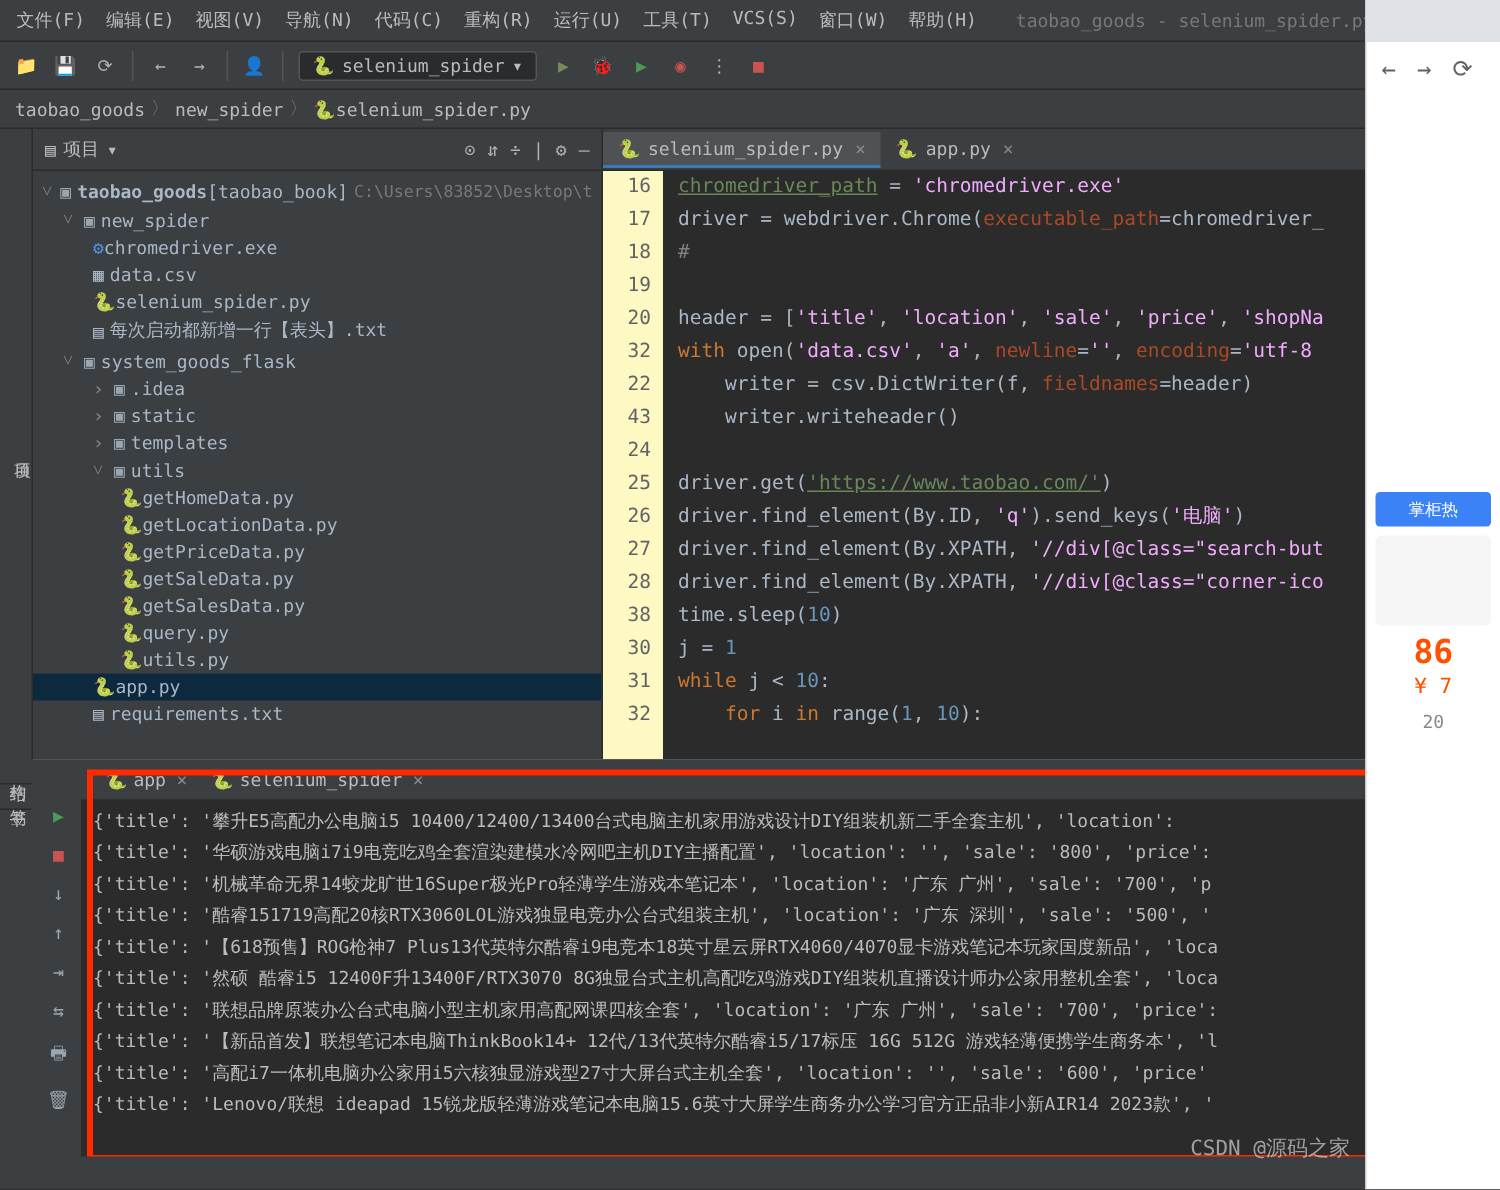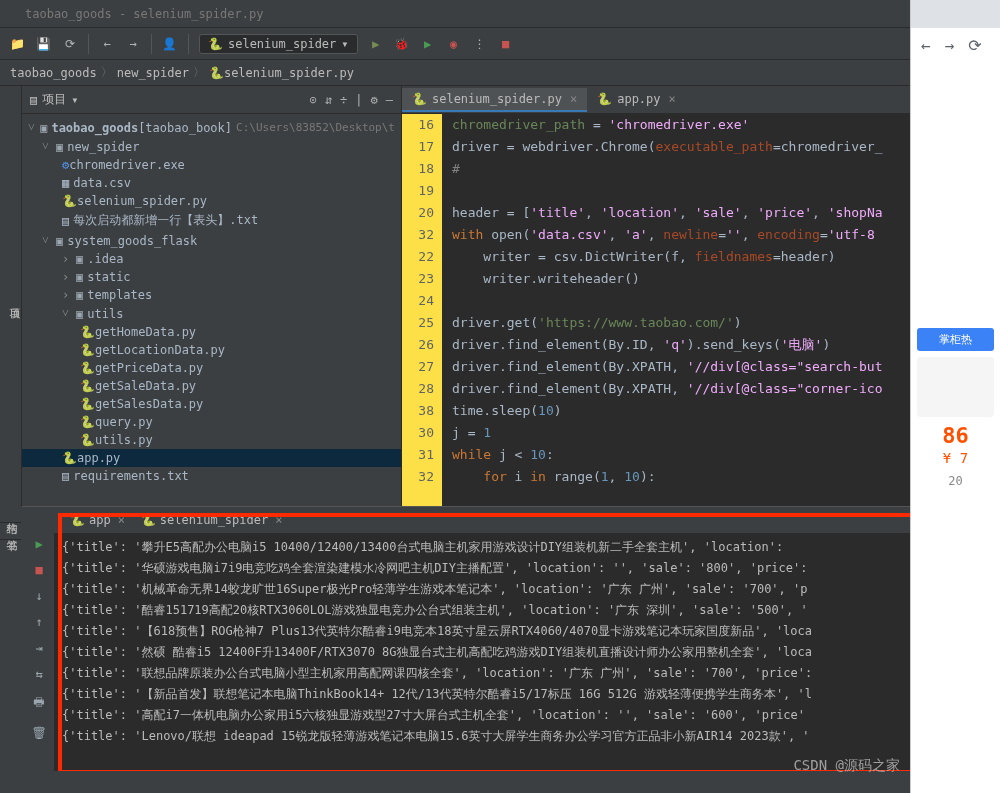--- a/index.html
+++ b/index.html
@@ -31,25 +31,25 @@
 .indent-1 { padding-left: 20px; }
 .indent-2 { padding-left: 40px; }
 .indent-3 { padding-left: 58px; }
 .tree-path { color: #787878; margin-left: 4px; font-size: 11px; }
 .editor-area { flex: 1; background: #2b2b2b; display: flex; flex-direction: column; }
 .editor-tabs { height: 28px; background: #3c3f41; display: flex; align-items: center; border-bottom: 1px solid #2b2b2b; }
 .editor-tab { padding: 4px 10px; display: flex; align-items: center; gap: 5px; color: #bbbbbb; border-bottom: 2px solid transparent; cursor: pointer; }
 .editor-tab.active { background: #4e5254; border-bottom-color: #3a7ab4; }
 .close-x { color: #888; margin-left: 3px; }
 .code-area { flex: 1; display: flex; overflow: hidden; font-family: Consolas, monospace; font-size: 13px; line-height: 22px; }
-.gutter { width: 40px; background: #fde047; text-align: right; padding: 0 8px 0 0; color: #606366; }
+.gutter { width: 40px; background: #fef9c3; text-align: right; padding: 0 8px 0 0; color: #606366; }
 .code-content { flex: 1; padding-left: 10px; white-space: pre; color: #a9b7c6; }
 .kw { color: #cc7832; }
 .str { color: #f0abfc; }
-.str-u { color: #6a8759; }
+.str-u { color: #6a8759; text-decoration: underline; }
 .param { color: #aa4926; }
 .num { color: #6897bb; }
 .comment { color: #808080; }
 .run-panel { height: 280px; background: #2b2b2b; border-top: 1px solid #555; display: flex; position: relative; }
 .run-left { width: 24px; background: #3c3f41; }
 .run-left-label { writing-mode: vertical-rl; padding: 8px 3px; color: #bbbbbb; font-size: 11px; }
 .run-gutter { width: 30px; background: #3c3f41; display: flex; flex-direction: column; align-items: center; padding-top: 30px; gap: 12px; color: #9aa7b0; }
 .run-main { flex: 1; display: flex; flex-direction: column; }
 .run-tabs { height: 26px; display: flex; align-items: center; background: #3c3f41; padding: 0 8px; }
 .run-tab { padding: 3px 8px; display: flex; align-items: center; gap: 4px; color: #bbbbbb; cursor: pointer; }
@@ -65,20 +65,33 @@
 .yen { color: #ff5000; font-size: 14px; }
 .watermark { position: absolute; bottom: 18px; right: 100px; color: #d0d0d0; font-size: 14px; opacity: 0.7; }
 .bottom-strip { position: absolute; bottom: 0; left: 0; right: 90px; height: 22px; background: #3c3f41; }
 .left-tabs { position: absolute; left: 0; top: 506px; width: 22px; background: #3c3f41; }
 .vtab { writing-mode: vertical-rl; padding: 8px 3px; color: #bbbbbb; font-size: 11px; border-bottom: 1px solid #2b2b2b; }
 </style>
 </head>
 <body>
 
 <div class="title-bar">
+  <div class="menu-bar">
+    <span class="menu-item">文件(F)</span>
+    <span class="menu-item">编辑(E)</span>
+    <span class="menu-item">视图(V)</span>
+    <span class="menu-item">导航(N)</span>
+    <span class="menu-item">代码(C)</span>
+    <span class="menu-item">重构(R)</span>
+    <span class="menu-item">运行(U)</span>
+    <span class="menu-item">工具(T)</span>
+    <span class="menu-item">VCS(S)</span>
+    <span class="menu-item">窗口(W)</span>
+    <span class="menu-item">帮助(H)</span>
+  </div>
   <span class="window-title">taobao_goods - selenium_spider.py</span>
 </div>
 
 <div class="toolbar">
   <span class="tb-icon">📁</span>
   <span class="tb-icon">💾</span>
   <span class="tb-icon">⟳</span>
   <span class="tb-sep"></span>
   <span class="tb-icon">←</span>
   <span class="tb-icon">→</span>
@@ -235,21 +248,21 @@
     </div>
     <div class="code-area">
       <div class="gutter">
         <div>16</div>
           <div>17</div>
           <div>18</div>
           <div>19</div>
           <div>20</div>
           <div>32</div>
           <div>22</div>
-          <div>23</div>
+          <div>43</div>
           <div>24</div>
           <div>25</div>
           <div>26</div>
           <div>27</div>
           <div>28</div>
           <div>38</div>
           <div>30</div>
           <div>31</div>
           <div>32</div>
       </div>

